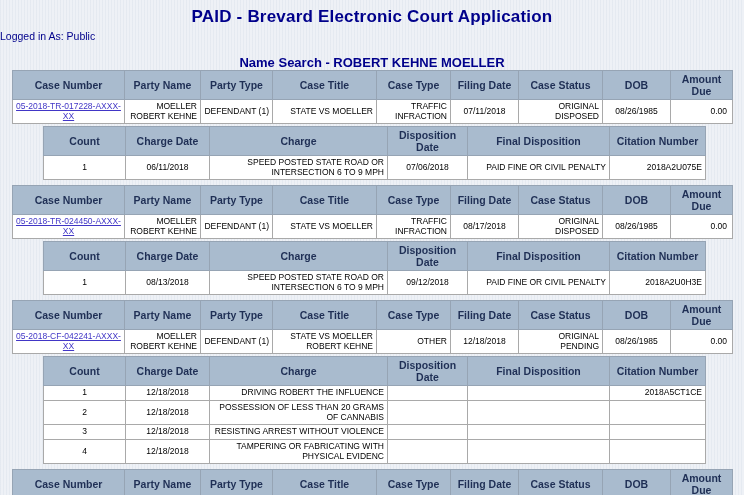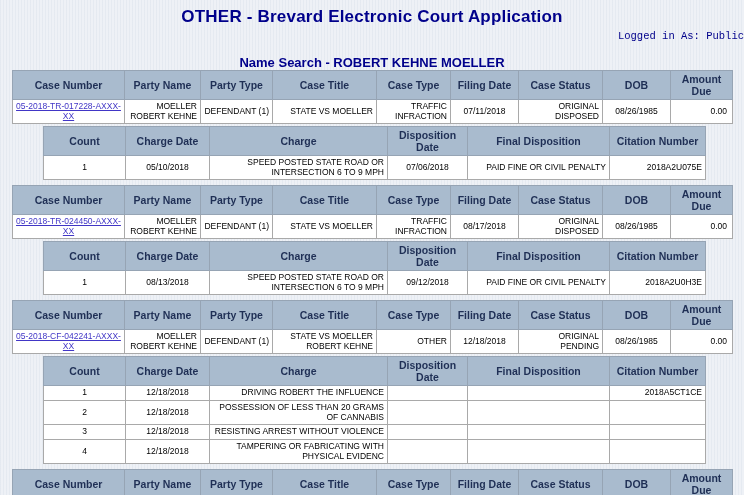--- a/index.html
+++ b/index.html
@@ -10,22 +10,22 @@
     background-color: #eef1f6;
     background-image: repeating-linear-gradient(90deg,
       rgba(196,208,222,0.22) 0px, rgba(196,208,222,0.22) 1px,
       rgba(255,255,255,0) 1px, rgba(255,255,255,0) 3px);
   }
   .page-title {
     padding-top: 7px; text-align: center;
     color: #00008B; font-weight: bold; font-size: 17px; letter-spacing: 0.2px;
   }
   .logged-in {
-    margin-top: 3px; text-align: right;
-    color: #00008B; font-size: 10.5px; font-family: Liberation Mono, monospace;
+    margin-top: 3px; text-align: left;
+    color: #00008B; font-size: 10.5px;
   }
   .search-heading {
     margin-top: 13px; text-align: center;
     color: #00008B; font-weight: bold; font-size: 13px;
   }
   table { border-collapse: collapse; table-layout: fixed; }
   .main-table { width: 720px; margin-left: 12px; }
   .sub-table  { width: 662px; margin-left: 43px; margin-top: 2px; padding-left: 8px; }
   .case-group { margin-bottom: 5px; }
   th {
@@ -46,21 +46,21 @@
   .main-table td { height: 23px; }
   .sub-table td { height: 15px; }
   .al-left   { text-align: right; }
   .al-center { text-align: center; }
   .al-right  { text-align: right; padding-right: 5px; }
   .case-link { color: #4136c6; text-decoration: underline; cursor: pointer; }
 </style>
 </head>
 <body>
 
-<div class="page-title">OTHER - Brevard Electronic Court Application</div>
+<div class="page-title">PAID - Brevard Electronic Court Application</div>
 <div class="logged-in">Logged in As: Public</div>
 <div class="search-heading">Name Search - ROBERT KEHNE MOELLER</div>
 
 <div id="cases-root">
     <div class="case-group">
       <table class="main-table">
         <colgroup>
           <col style="width: 112px;">
           <col style="width: 76px;">
           <col style="width: 72px;">
@@ -113,21 +113,21 @@
             <th>Charge Date</th>
             <th>Charge</th>
             <th>Disposition Date</th>
             <th>Final Disposition</th>
             <th>Citation Number</th>
           </tr>
         </thead>
         <tbody>
           <tr>
             <td class="al-center">1</td>
-            <td class="al-center">05/10/2018</td>
+            <td class="al-center">06/11/2018</td>
             <td class="al-left">SPEED POSTED STATE ROAD OR INTERSECTION 6 TO 9 MPH</td>
             <td class="al-center">07/06/2018</td>
             <td class="al-left">PAID FINE OR CIVIL PENALTY</td>
             <td class="al-left">2018A2U075E</td>
           </tr>
         </tbody>
       </table>
     </div>
     <div class="case-group">
       <table class="main-table">

